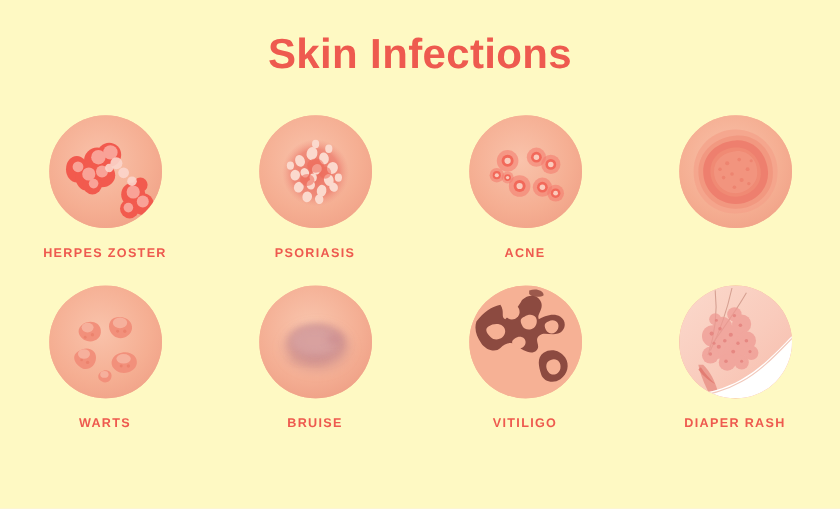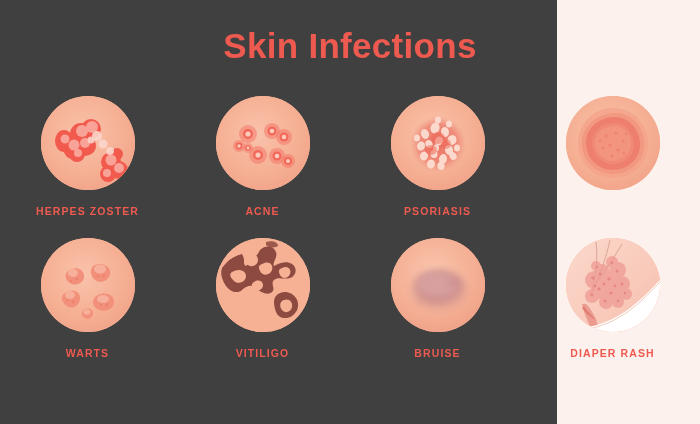--- a/index.html
+++ b/index.html
@@ -8,24 +8,24 @@
   }
   body {
     width: 700px;
     height: 424px;
     background: #FDF1ED;
     font-family: "Liberation Sans", sans-serif;
     overflow: hidden;
     position: relative;
   }
   #poster {
-    width: 557px;
+    width: 700px;
     height: 424px;
     position: relative;
-    background: #404040;
+    background: #fef9c3;
   }
   #title {
     position: absolute;
     top: 24px;
     left: 0;
     width: 700px;
     text-align: center;
     font-size: 35px;
     font-weight: bold;
     color: #EE5A4F;
@@ -115,69 +115,20 @@
           </g>
           <g fill="#FBD5CB" opacity="0.9">
             <ellipse cx="56" cy="40" rx="5" ry="5"></ellipse>
             <ellipse cx="62" cy="48" rx="4.5" ry="4.5"></ellipse>
             <ellipse cx="69" cy="55" rx="4" ry="4"></ellipse>
             <ellipse cx="50" cy="44" rx="3.5" ry="3.5"></ellipse>
           </g>
         </svg>
       </div>
       <div class="caption">HERPES ZOSTER</div>
-    </div>
-
-    <div class="cell">
-      <div class="disc">
-        <svg viewBox="0 0 94 94">
-          <defs>
-            <radialGradient id="skin3" cx="45%" cy="40%" r="70%">
-              <stop offset="0%" stop-color="#F9C3AB"></stop>
-              <stop offset="65%" stop-color="#F5AE92"></stop>
-              <stop offset="100%" stop-color="#F0A086"></stop>
-            </radialGradient>
-          </defs>
-          <rect width="94" height="94" fill="url(#skin3)"></rect>
-          <g>
-            <circle cx="32" cy="38" r="9" fill="#F4786B" opacity="0.55"></circle>
-            <circle cx="32" cy="38" r="5" fill="#F2695A"></circle>
-            <circle cx="32" cy="38" r="2.6" fill="#FBCBBC"></circle>
-
-            <circle cx="56" cy="35" r="8" fill="#F4786B" opacity="0.55"></circle>
-            <circle cx="56" cy="35" r="4.5" fill="#F2695A"></circle>
-            <circle cx="56" cy="35" r="2.3" fill="#FBCBBC"></circle>
-
-            <circle cx="68" cy="41" r="8" fill="#F4786B" opacity="0.55"></circle>
-            <circle cx="68" cy="41" r="4.5" fill="#F2695A"></circle>
-            <circle cx="68" cy="41" r="2.3" fill="#FBCBBC"></circle>
-
-            <circle cx="42" cy="59" r="9" fill="#F4786B" opacity="0.55"></circle>
-            <circle cx="42" cy="59" r="5" fill="#F2695A"></circle>
-            <circle cx="42" cy="59" r="2.6" fill="#FBCBBC"></circle>
-
-            <circle cx="61" cy="60" r="8" fill="#F4786B" opacity="0.55"></circle>
-            <circle cx="61" cy="60" r="4.5" fill="#F2695A"></circle>
-            <circle cx="61" cy="60" r="2.3" fill="#FBCBBC"></circle>
-
-            <circle cx="72" cy="65" r="7" fill="#F4786B" opacity="0.55"></circle>
-            <circle cx="72" cy="65" r="4" fill="#F2695A"></circle>
-            <circle cx="72" cy="65" r="2" fill="#FBCBBC"></circle>
-
-            <circle cx="23" cy="50" r="6" fill="#F4786B" opacity="0.55"></circle>
-            <circle cx="23" cy="50" r="3.4" fill="#F2695A"></circle>
-            <circle cx="23" cy="50" r="1.7" fill="#FBCBBC"></circle>
-
-            <circle cx="32" cy="52" r="5" fill="#F4786B" opacity="0.5"></circle>
-            <circle cx="32" cy="52" r="2.8" fill="#F2695A"></circle>
-            <circle cx="32" cy="52" r="1.4" fill="#FBCBBC"></circle>
-          </g>
-        </svg>
-      </div>
-      <div class="caption">ACNE</div>
     </div>
 
     <div class="cell">
       <div class="disc">
         <svg viewBox="0 0 94 94">
           <defs>
             <radialGradient id="skin2" cx="45%" cy="40%" r="70%">
               <stop offset="0%" stop-color="#F9C3AB"></stop>
               <stop offset="65%" stop-color="#F5AE92"></stop>
               <stop offset="100%" stop-color="#F0A086"></stop>
@@ -218,20 +169,69 @@
           </g>
         </svg>
       </div>
       <div class="caption">PSORIASIS</div>
     </div>
 
     <div class="cell">
       <div class="disc">
         <svg viewBox="0 0 94 94">
           <defs>
+            <radialGradient id="skin3" cx="45%" cy="40%" r="70%">
+              <stop offset="0%" stop-color="#F9C3AB"></stop>
+              <stop offset="65%" stop-color="#F5AE92"></stop>
+              <stop offset="100%" stop-color="#F0A086"></stop>
+            </radialGradient>
+          </defs>
+          <rect width="94" height="94" fill="url(#skin3)"></rect>
+          <g>
+            <circle cx="32" cy="38" r="9" fill="#F4786B" opacity="0.55"></circle>
+            <circle cx="32" cy="38" r="5" fill="#F2695A"></circle>
+            <circle cx="32" cy="38" r="2.6" fill="#FBCBBC"></circle>
+
+            <circle cx="56" cy="35" r="8" fill="#F4786B" opacity="0.55"></circle>
+            <circle cx="56" cy="35" r="4.5" fill="#F2695A"></circle>
+            <circle cx="56" cy="35" r="2.3" fill="#FBCBBC"></circle>
+
+            <circle cx="68" cy="41" r="8" fill="#F4786B" opacity="0.55"></circle>
+            <circle cx="68" cy="41" r="4.5" fill="#F2695A"></circle>
+            <circle cx="68" cy="41" r="2.3" fill="#FBCBBC"></circle>
+
+            <circle cx="42" cy="59" r="9" fill="#F4786B" opacity="0.55"></circle>
+            <circle cx="42" cy="59" r="5" fill="#F2695A"></circle>
+            <circle cx="42" cy="59" r="2.6" fill="#FBCBBC"></circle>
+
+            <circle cx="61" cy="60" r="8" fill="#F4786B" opacity="0.55"></circle>
+            <circle cx="61" cy="60" r="4.5" fill="#F2695A"></circle>
+            <circle cx="61" cy="60" r="2.3" fill="#FBCBBC"></circle>
+
+            <circle cx="72" cy="65" r="7" fill="#F4786B" opacity="0.55"></circle>
+            <circle cx="72" cy="65" r="4" fill="#F2695A"></circle>
+            <circle cx="72" cy="65" r="2" fill="#FBCBBC"></circle>
+
+            <circle cx="23" cy="50" r="6" fill="#F4786B" opacity="0.55"></circle>
+            <circle cx="23" cy="50" r="3.4" fill="#F2695A"></circle>
+            <circle cx="23" cy="50" r="1.7" fill="#FBCBBC"></circle>
+
+            <circle cx="32" cy="52" r="5" fill="#F4786B" opacity="0.5"></circle>
+            <circle cx="32" cy="52" r="2.8" fill="#F2695A"></circle>
+            <circle cx="32" cy="52" r="1.4" fill="#FBCBBC"></circle>
+          </g>
+        </svg>
+      </div>
+      <div class="caption">ACNE</div>
+    </div>
+
+    <div class="cell">
+      <div class="disc">
+        <svg viewBox="0 0 94 94">
+          <defs>
             <radialGradient id="skin4" cx="45%" cy="40%" r="70%">
               <stop offset="0%" stop-color="#F9C3AB"></stop>
               <stop offset="65%" stop-color="#F5AE92"></stop>
               <stop offset="100%" stop-color="#F0A086"></stop>
             </radialGradient>
           </defs>
           <rect width="94" height="94" fill="url(#skin4)"></rect>
           <path d="M47 12 C66 12 82 27 82 47 C82 68 66 82 47 82 C27 82 12 67 12 47 C12 27 28 12 47 12 Z" fill="#F4A189" opacity="0.75"></path>
           <path d="M48 17 C65 16 78 30 78 47 C79 65 64 78 47 78 C30 78 16 65 16 47 C16 30 31 18 48 17 Z" fill="#F0907A" opacity="0.65"></path>
           <path d="M47 21 C62 20 73 32 74 47 C75 62 62 74 47 74 C32 74 20 62 20 47 C20 32 32 22 47 21 Z" fill="#EE7F6E"></path>
@@ -289,72 +289,72 @@
             <circle cx="60" cy="67" r="1.2"></circle>
           </g>
         </svg>
       </div>
       <div class="caption">WARTS</div>
     </div>
 
     <div class="cell">
       <div class="disc">
         <svg viewBox="0 0 94 94">
+          <defs>
+            <radialGradient id="skin6" cx="45%" cy="38%" r="70%">
+              <stop offset="0%" stop-color="#F9C6AE"></stop>
+              <stop offset="65%" stop-color="#F4AE93"></stop>
+              <stop offset="100%" stop-color="#EE9E84"></stop>
+            </radialGradient>
+            <radialGradient id="bruiseOuter" cx="50%" cy="50%" r="50%">
+              <stop offset="0%" stop-color="#C98A8C" stop-opacity="0.85"></stop>
+              <stop offset="60%" stop-color="#CE8F8B" stop-opacity="0.55"></stop>
+              <stop offset="100%" stop-color="#D99C90" stop-opacity="0"></stop>
+            </radialGradient>
+            <radialGradient id="bruiseInner" cx="50%" cy="45%" r="55%">
+              <stop offset="0%" stop-color="#D9A0A0" stop-opacity="0.95"></stop>
+              <stop offset="70%" stop-color="#CD9193" stop-opacity="0.7"></stop>
+              <stop offset="100%" stop-color="#C88A8C" stop-opacity="0"></stop>
+            </radialGradient>
+            <filter id="blurB" x="-40%" y="-40%" width="180%" height="180%">
+              <feGaussianBlur stdDeviation="3.2"></feGaussianBlur>
+            </filter>
+          </defs>
+          <rect width="94" height="94" fill="url(#skin6)"></rect>
+          <ellipse cx="48" cy="52" rx="33" ry="24" fill="url(#bruiseOuter)" filter="url(#blurB)"></ellipse>
+          <ellipse cx="48" cy="49" rx="26" ry="17" fill="url(#bruiseInner)" filter="url(#blurB)"></ellipse>
+          <ellipse cx="46" cy="46" rx="19" ry="11" fill="#D8A3A1" opacity="0.75" filter="url(#blurB)"></ellipse>
+          <path d="M25 58 C32 64 44 66 56 62 C50 66 36 67 27 62 Z" fill="#C07F84" opacity="0.5" filter="url(#blurB)"></path>
+          <ellipse cx="62" cy="45" rx="6" ry="4" fill="#C88589" opacity="0.5" filter="url(#blurB)"></ellipse>
+        </svg>
+      </div>
+      <div class="caption">BRUISE</div>
+    </div>
+
+    <div class="cell">
+      <div class="disc">
+        <svg viewBox="0 0 94 94">
           <rect width="94" height="94" fill="#F6B195"></rect>
           <path d="M6 30 C12 22 18 18 26 16 C30 22 26 26 30 28 C34 24 40 20 44 12
                    C50 6 58 8 60 14 C62 20 56 24 58 28 C62 26 70 22 76 26
                    C82 30 80 38 74 40 C68 42 62 38 58 42 C54 46 60 50 56 54
                    C52 58 44 54 40 50 C36 46 30 48 26 52 C22 56 14 54 10 48
                    C6 42 4 36 6 30 Z" fill="#8C4A40"></path>
           <path d="M62 56 C68 52 76 54 80 60 C84 66 82 74 76 78
                    C70 82 62 80 60 74 C58 68 56 60 62 56 Z" fill="#8C4A40"></path>
           <path d="M68 62 C73 60 77 64 76 69 C75 74 69 76 66 72 C63 68 64 63 68 62 Z" fill="#F6B195"></path>
           <path d="M30 18 C36 14 42 16 42 22 C42 27 36 30 32 27 C28 24 27 20 30 18 Z" fill="#F6B195"></path>
           <path d="M16 34 C22 30 30 32 30 38 C30 44 22 47 18 43 C14 39 13 36 16 34 Z" fill="#F6B195"></path>
           <path d="M46 26 C52 22 58 26 56 32 C54 38 46 38 44 33 C42 29 43 27 46 26 Z" fill="#F6B195"></path>
           <path d="M66 30 C71 27 76 31 74 36 C72 41 66 41 64 37 C62 33 63 31 66 30 Z" fill="#F6B195"></path>
           <path d="M38 44 C42 41 47 43 47 47 C47 52 41 54 38 51 C35 48 35 46 38 44 Z" fill="#F6B195"></path>
           <path d="M50 4 C56 2 62 4 62 8 C60 10 52 10 50 7 Z" fill="#8C4A40" opacity="0.85"></path>
         </svg>
       </div>
       <div class="caption">VITILIGO</div>
-    </div>
-
-    <div class="cell">
-      <div class="disc">
-        <svg viewBox="0 0 94 94">
-          <defs>
-            <radialGradient id="skin6" cx="45%" cy="38%" r="70%">
-              <stop offset="0%" stop-color="#F9C6AE"></stop>
-              <stop offset="65%" stop-color="#F4AE93"></stop>
-              <stop offset="100%" stop-color="#EE9E84"></stop>
-            </radialGradient>
-            <radialGradient id="bruiseOuter" cx="50%" cy="50%" r="50%">
-              <stop offset="0%" stop-color="#C98A8C" stop-opacity="0.85"></stop>
-              <stop offset="60%" stop-color="#CE8F8B" stop-opacity="0.55"></stop>
-              <stop offset="100%" stop-color="#D99C90" stop-opacity="0"></stop>
-            </radialGradient>
-            <radialGradient id="bruiseInner" cx="50%" cy="45%" r="55%">
-              <stop offset="0%" stop-color="#D9A0A0" stop-opacity="0.95"></stop>
-              <stop offset="70%" stop-color="#CD9193" stop-opacity="0.7"></stop>
-              <stop offset="100%" stop-color="#C88A8C" stop-opacity="0"></stop>
-            </radialGradient>
-            <filter id="blurB" x="-40%" y="-40%" width="180%" height="180%">
-              <feGaussianBlur stdDeviation="3.2"></feGaussianBlur>
-            </filter>
-          </defs>
-          <rect width="94" height="94" fill="url(#skin6)"></rect>
-          <ellipse cx="48" cy="52" rx="33" ry="24" fill="url(#bruiseOuter)" filter="url(#blurB)"></ellipse>
-          <ellipse cx="48" cy="49" rx="26" ry="17" fill="url(#bruiseInner)" filter="url(#blurB)"></ellipse>
-          <ellipse cx="46" cy="46" rx="19" ry="11" fill="#D8A3A1" opacity="0.75" filter="url(#blurB)"></ellipse>
-          <path d="M25 58 C32 64 44 66 56 62 C50 66 36 67 27 62 Z" fill="#C07F84" opacity="0.5" filter="url(#blurB)"></path>
-          <ellipse cx="62" cy="45" rx="6" ry="4" fill="#C88589" opacity="0.5" filter="url(#blurB)"></ellipse>
-        </svg>
-      </div>
-      <div class="caption">BRUISE</div>
     </div>
 
     <div class="cell">
       <div class="disc">
         <svg viewBox="0 0 94 94">
           <defs>
             <linearGradient id="babySkin" x1="0%" y1="0%" x2="100%" y2="100%">
               <stop offset="0%" stop-color="#FBD9CC"></stop>
               <stop offset="55%" stop-color="#F9CBBC"></stop>
               <stop offset="100%" stop-color="#F7BCAB"></stop>

